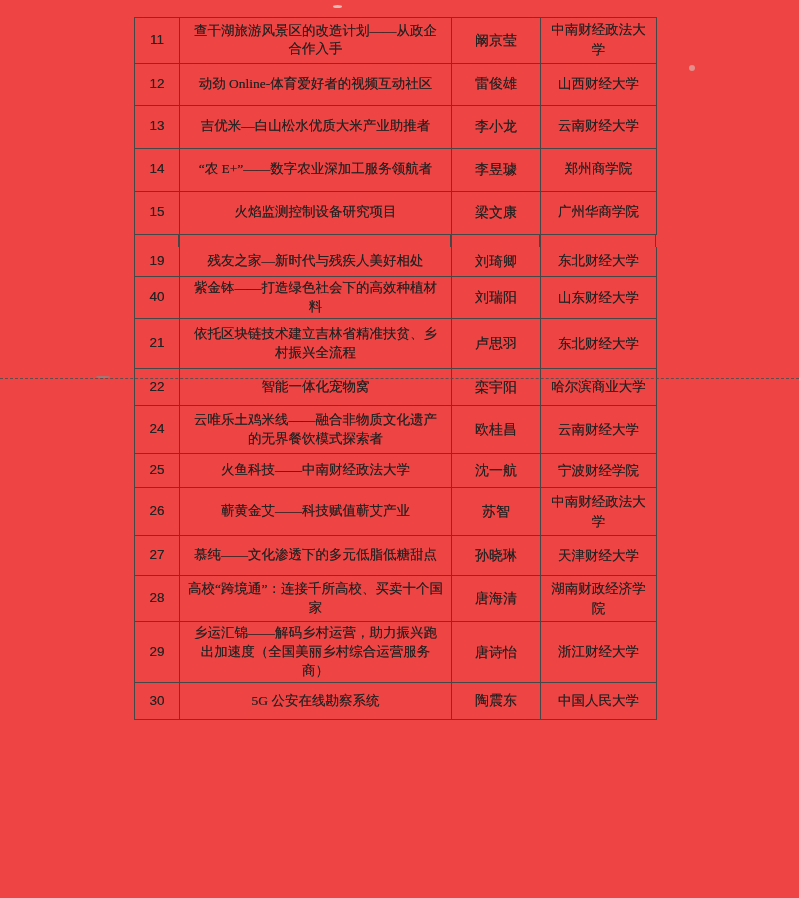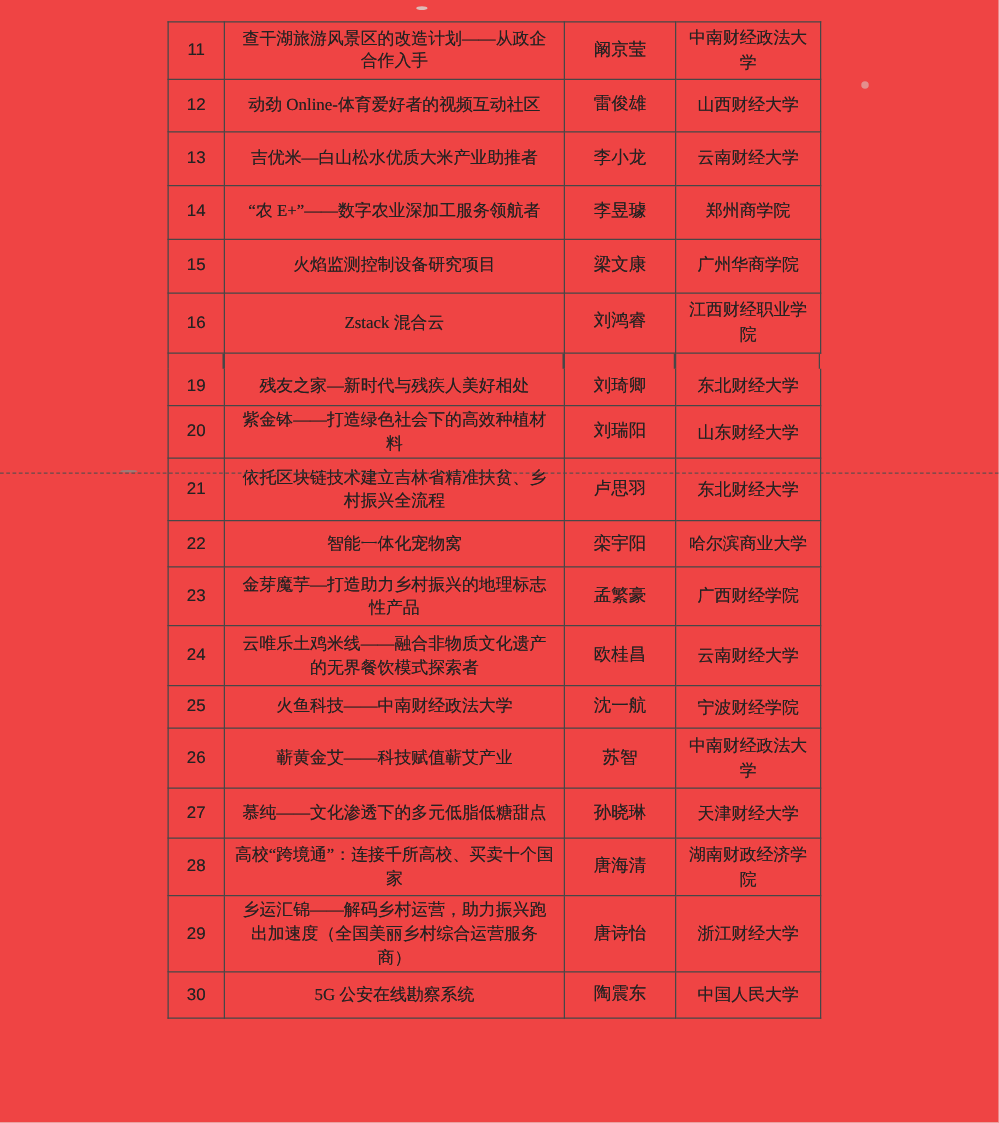--- a/index.html
+++ b/index.html
@@ -88,26 +88,20 @@
         <td class="title-cell">“农 E+”——数字农业深加工服务领航者</td>
         <td class="name-cell">李昱璩</td>
         <td class="univ-cell">郑州商学院</td>
       </tr>
       <tr style="height:43px">
         <td class="no-cell">15</td>
         <td class="title-cell">火焰监测控制设备研究项目</td>
         <td class="name-cell">梁文康</td>
         <td class="univ-cell">广州华商学院</td>
       </tr>
-      <tr style="height:48px">
-        <td class="no-cell">16</td>
-        <td class="title-cell">Zstack 混合云</td>
-        <td class="name-cell">刘鸿睿</td>
-        <td class="univ-cell">江西财经职业学院</td>
-      </tr>
     </tbody>
       </table>
 
     <div class="seam-gap">
       <span class="v" style="left:43.4px"></span>
       <span class="v" style="left:315.4px"></span>
       <span class="v" style="left:404.4px"></span>
     </div>
 
     <table class="tbl no-top">
@@ -118,42 +112,36 @@
           <col class="c-univ">
         </colgroup>
       <tbody>
           <tr style="height:30px">
         <td class="no-cell">19</td>
         <td class="title-cell">残友之家—新时代与残疾人美好相处</td>
         <td class="name-cell">刘琦卿</td>
         <td class="univ-cell">东北财经大学</td>
       </tr>
       <tr style="height:40px">
-        <td class="no-cell">20</td>
+        <td class="no-cell">40</td>
         <td class="title-cell">紫金钵——打造绿色社会下的高效种植材料</td>
         <td class="name-cell">刘瑞阳</td>
         <td class="univ-cell">山东财经大学</td>
       </tr>
       <tr style="height:50px">
         <td class="no-cell">21</td>
         <td class="title-cell">依托区块链技术建立吉林省精准扶贫、乡村振兴全流程</td>
         <td class="name-cell">卢思羽</td>
         <td class="univ-cell">东北财经大学</td>
       </tr>
       <tr style="height:37px">
         <td class="no-cell">22</td>
         <td class="title-cell">智能一体化宠物窝</td>
         <td class="name-cell">栾宇阳</td>
         <td class="univ-cell">哈尔滨商业大学</td>
-      </tr>
-      <tr style="height:47px">
-        <td class="no-cell">23</td>
-        <td class="title-cell">金芽魔芋—打造助力乡村振兴的地理标志性产品</td>
-        <td class="name-cell">孟繁豪</td>
-        <td class="univ-cell">广西财经学院</td>
       </tr>
       <tr style="height:48px">
         <td class="no-cell">24</td>
         <td class="title-cell">云唯乐土鸡米线——融合非物质文化遗产的无界餐饮模式探索者</td>
         <td class="name-cell">欧桂昌</td>
         <td class="univ-cell">云南财经大学</td>
       </tr>
       <tr style="height:34px">
         <td class="no-cell">25</td>
         <td class="title-cell">火鱼科技——中南财经政法大学</td>

